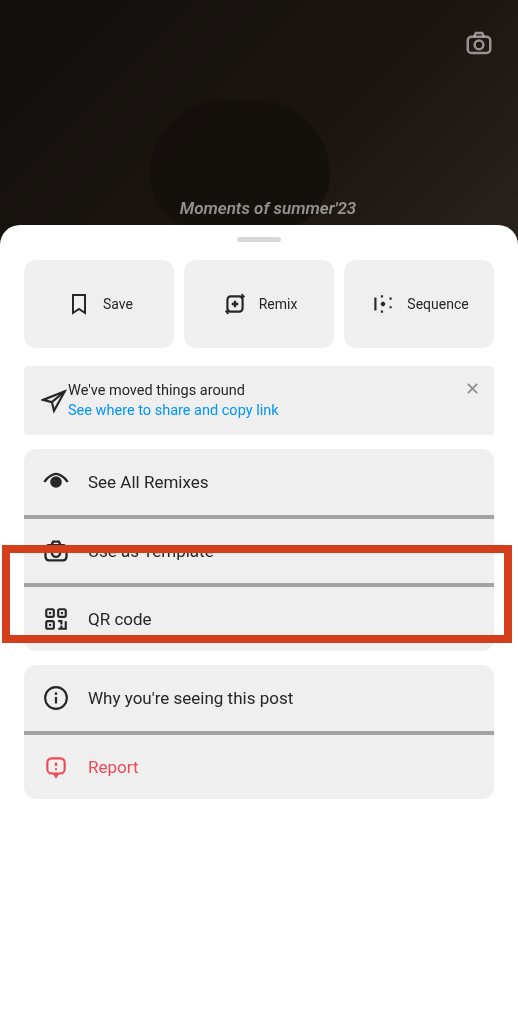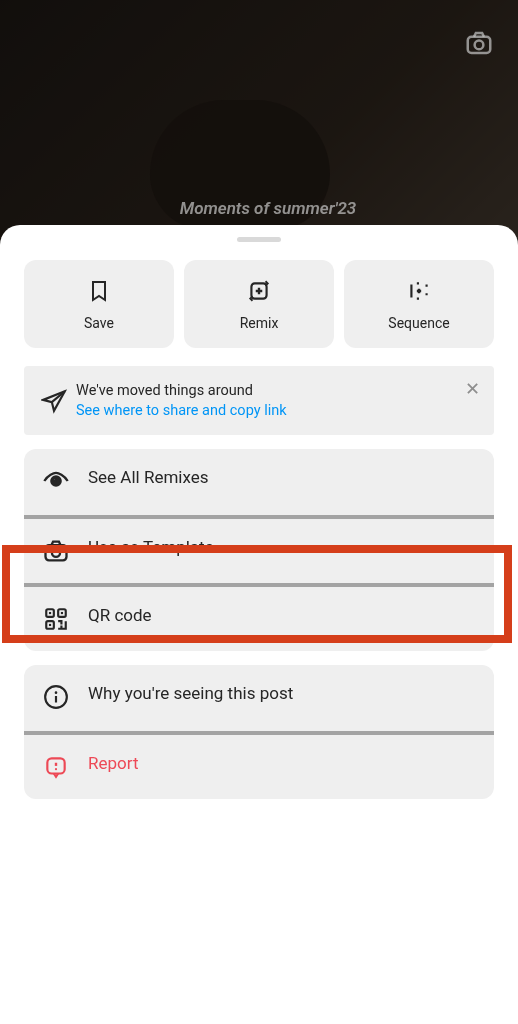--- a/index.html
+++ b/index.html
@@ -70,37 +70,37 @@
       gap: 10px;
       padding: 0 24px;
       margin-bottom: 18px;
     }
     .top-action {
       flex: 1;
       background: #efefef;
       border-radius: 12px;
       height: 88px;
       display: flex;
-      flex-direction: column;
+      flex-direction: row;
       align-items: center;
       justify-content: center;
       gap: 10px;
     }
     .top-action-label {
       font-size: 14px;
       color: #262626;
     }
     .info-banner {
       margin: 0 24px 14px 24px;
       background: #efefef;
       border-radius: 4px;
       padding: 16px 16px;
       display: flex;
       align-items: center;
-      gap: 8px;
+      gap: 0;
       position: relative;
     }
     .info-banner-text {
       flex: 1;
     }
     .info-banner-title {
       font-size: 14.5px;
       color: #262626;
       margin-bottom: 3px;
     }
@@ -118,20 +118,21 @@
       line-height: 1;
     }
     .section {
       margin: 0 24px 14px 24px;
       background: #efefef;
       border-radius: 12px;
       overflow: hidden;
     }
     .menu-item {
       display: flex;
+      align-items: center;
       gap: 18px;
       padding: 18px 18px;
       min-height: 66px;
     }
     .menu-item + .menu-item {
       border-top: 4px solid #a3a3a3;
     }
     .menu-item-label {
       font-size: 17px;
       color: #262626;

